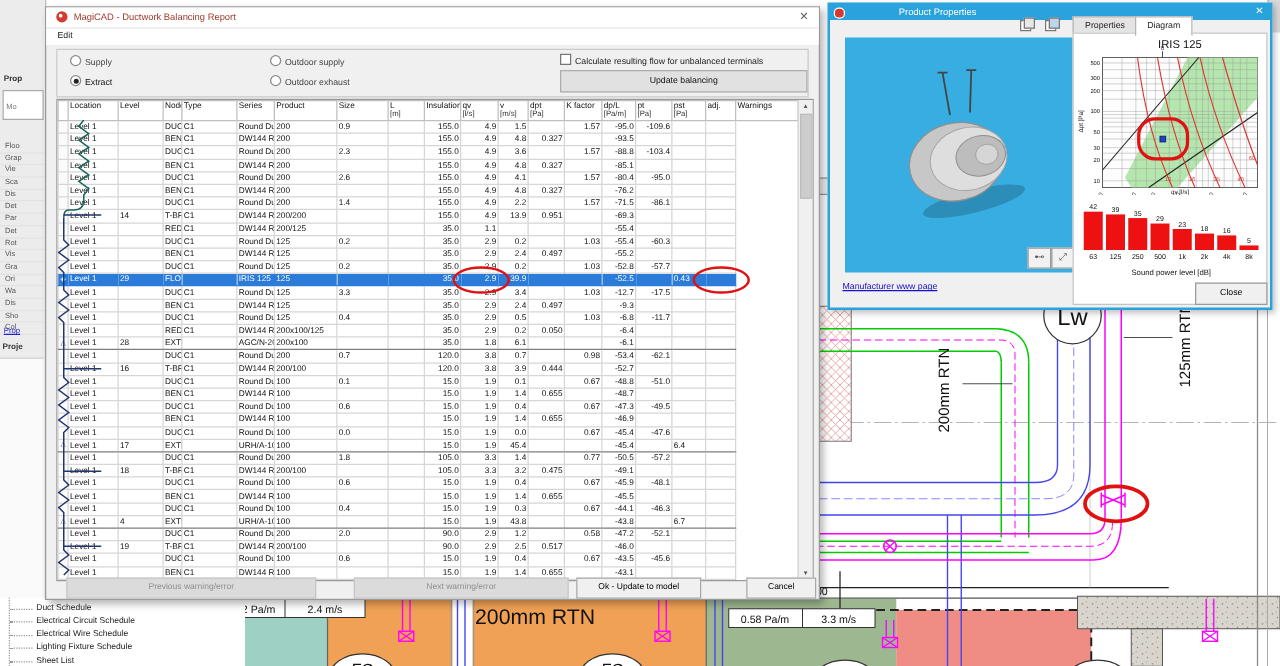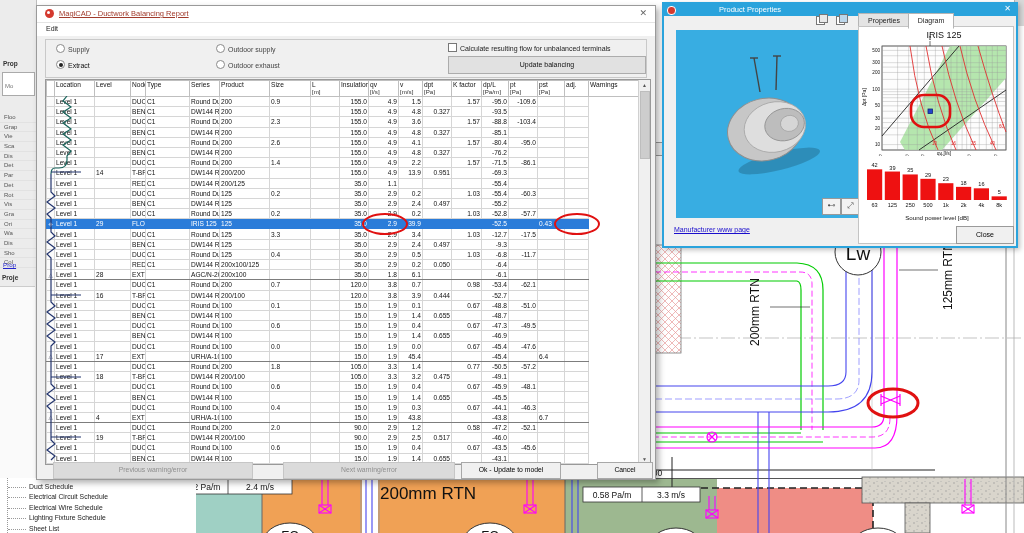--- a/index.html
+++ b/index.html
@@ -24,21 +24,21 @@
   #schedules .vline{position:absolute;left:7px;top:0;width:0;height:55px;border-left:1px dotted #999;}
   #sched-items .it{position:absolute;left:0;width:196px;height:10px;font-size:6.8px;color:#222;line-height:10px;}
   #sched-items .it .dash{position:absolute;left:8px;top:5px;width:18px;border-top:1px dotted #999;}
   #sched-items .it .lbl{position:absolute;left:29px;top:0;white-space:nowrap;}
   
   #dialog{position:absolute;left:36px;top:5px;width:618px;height:473px;background:#f0f0f0;
           border:1px solid #9a9a9a;box-shadow:3px 3px 6px rgba(0,0,0,.3);z-index:3;}
   #dlg-title{position:absolute;left:0;top:0;width:100%;height:16px;background:#fff;border-bottom:1px solid #e4e4e4;}
   #dlg-title .ico{position:absolute;left:8px;top:3px;width:9px;height:9px;border-radius:5px;background:#d43a2f;}
   #dlg-title .ico:after{content:"";position:absolute;left:2px;top:2px;width:3px;height:3px;border-radius:2px;background:#fff;}
-  #dlg-title .txt{position:absolute;left:22px;top:3px;font-size:7.5px;color:#a13b2c;text-decoration:underline;}
+  #dlg-title .txt{position:absolute;left:22px;top:3px;font-size:7.5px;color:#a13b2c;}
   #dlg-title .x{position:absolute;right:8px;top:2px;font-size:9px;color:#666;}
   #dlg-menu{position:absolute;left:0;top:17px;width:100%;height:13px;background:#fff;}
   #dlg-menu .mi{position:absolute;left:9px;top:2px;font-size:7px;color:#222;}
   #optbox{position:absolute;left:8px;top:33px;width:600px;height:37px;background:#f0f0f0;border:1px solid #c9c9c9;}
   .radio{position:absolute;font-size:7px;color:#444;}
   .radio .dot{display:inline-block;width:7px;height:7px;border:1px solid #8a8a8a;border-radius:50%;
               background:#fff;vertical-align:-1px;margin-right:3px;position:relative;}
   .radio.on .dot:after{content:"";position:absolute;left:1.5px;top:1.5px;width:4px;height:4px;border-radius:50%;background:#222;}
   .radio.on{color:#111;}
   #chk{position:absolute;left:402px;top:3px;font-size:7px;color:#222;}

